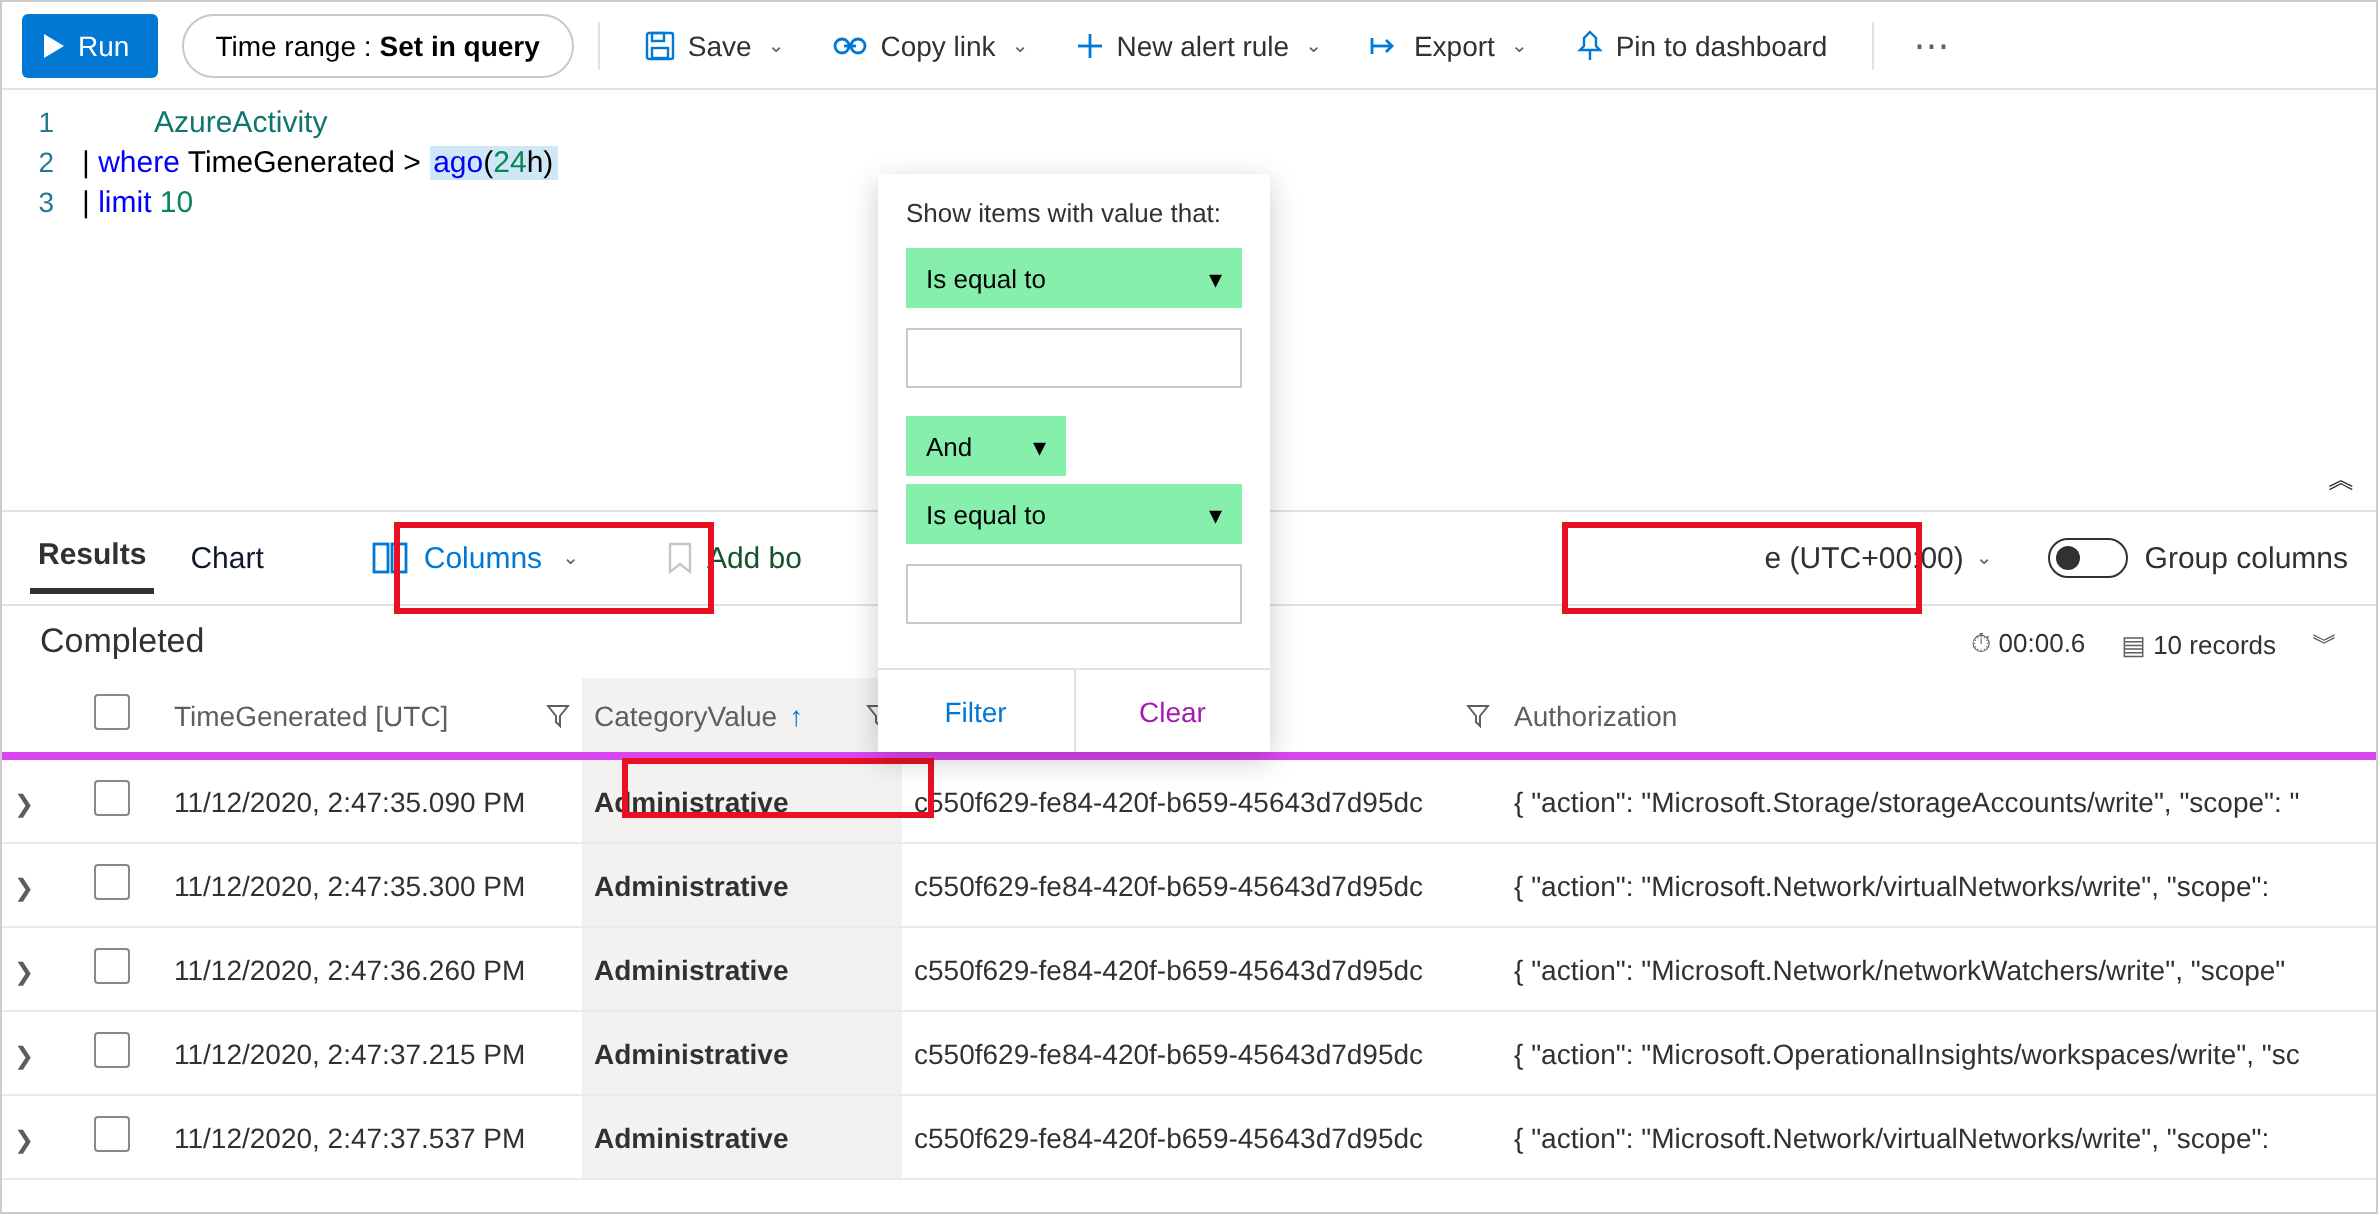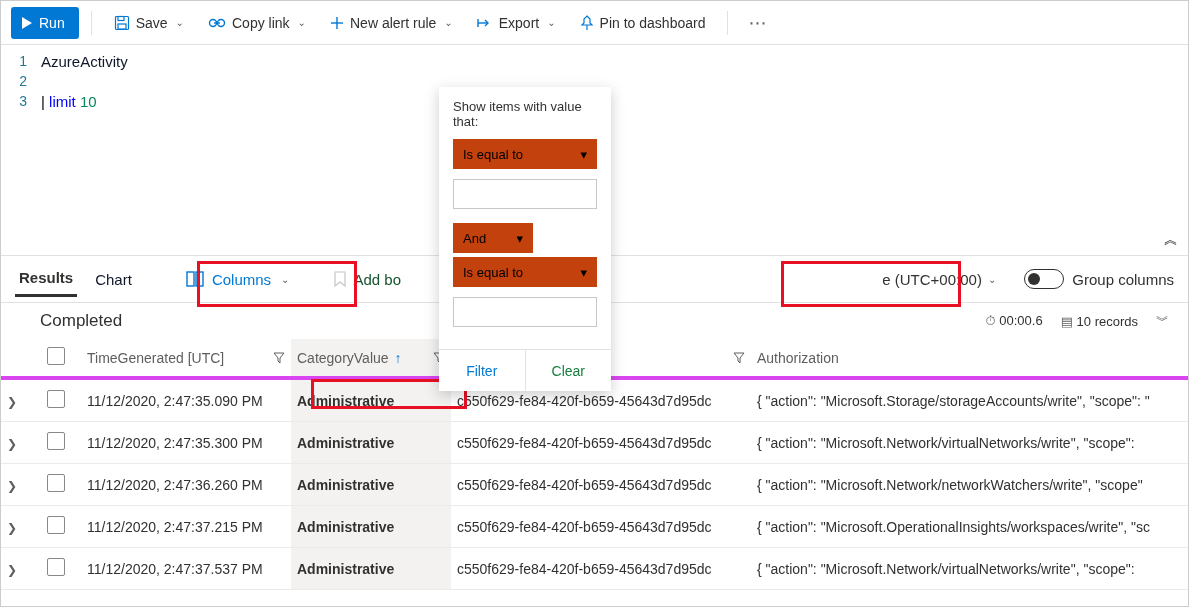--- a/index.html
+++ b/index.html
@@ -10,73 +10,77 @@
   .timerange .bold { font-weight:600; margin-left:4px;}
   .vsep { width:1px; height:24px; background:#e1e1e1; margin:0 8px;}
   .tb-item { display:flex; align-items:center; gap:6px; color:#323130; font-size:14px; padding:0 10px; height:32px; cursor:pointer;}
   .tb-item .icon { color:#0078d4; display:flex; align-items:center;}
   .chev { font-size:10px; color:#605e5c; margin-left:2px;}
   .more { font-size:18px; color:#605e5c; padding:0 8px; cursor:pointer;}
   .editor { font-family: Consolas, monospace; font-size:15px; padding:6px 0; position:relative;}
   .line { display:flex; height:20px; align-items:center;}
   .ln { width:40px; text-align:right; color:#237893; padding-right:14px; font-size:14px;}
   .code { white-space:pre;}
-  .tok-id { color:#0f172a;}
+  .tok-id { color:#0f766e;margin-left:36px;}
   .tok-kw { color:#0000ff;}
   .tok-fn { color:#0000ff;}
   .tok-num { color:#098658;}
   .tok-agg { background:#d0e7f8; padding:0 2px;}
   .collapse-up { position:absolute; right:10px; bottom:6px; font-size:14px; color:#323130; cursor:pointer;}
   .tabs-row { display:flex; align-items:center; height:48px; border-top:1px solid #e1e1e1; border-bottom:1px solid #e1e1e1; padding:0 14px; gap:14px; font-size:15px; position:relative;}
   .tab { color:#0f172a; padding:8px 4px; cursor:pointer;}
   .tab.active { color:#323130; font-weight:600; border-bottom:3px solid #323130;}
   .columns-btn { display:flex; align-items:center; gap:8px; color:#0078d4; font-size:15px; padding:6px 10px; cursor:pointer; margin-left:26px;}
   .redbox { border:3px solid #e81123; position:absolute; pointer-events:none;}
   .addbm { color:#14532d; display:flex; align-items:center; gap:6px; margin-left:20px;}
   .tz { color:#323130; margin-left:auto; display:flex; align-items:center; gap:4px;}
   .toggle { width:40px; height:20px; border-radius:10px; border:1px solid #323130; position:relative; background:#fff; margin-right:8px;}
   .toggle::after { content:""; position:absolute; left:3px; top:3px; width:12px; height:12px; border-radius:50%; background:#323130;}
   .group-cols { display:flex; align-items:center; color:#323130; margin-left:14px;}
-  .status-row { display:flex; align-items:center; padding:8px 19px; font-size:17px; color:#323130;margin-left:20px;}
+  .status-row { display:flex; align-items:flex-end; padding:8px 19px; font-size:17px; color:#323130;}
   .status-right { margin-left:auto; display:flex; align-items:center; gap:18px; font-size:13px;}
   .small-icon { color:#605e5c;}
   .table { width:100%; border-collapse:collapse; font-size:14px;}
   .table th { text-align:left; font-weight:400; color:#605e5c; padding:8px 6px; border-bottom:4px solid #d946ef; position:relative;}
   .table td { padding:10px 6px; border-bottom:1px solid #edebe9; color:#323130; white-space:nowrap; overflow:hidden;}
   .th-inner { display:flex; align-items:center; gap:6px;}
   .cat-col { background:#f3f2f1;}
   .sort-up { color:#0078d4; font-weight:bold;}
   .funnel { color:#605e5c; margin-left:auto;}
   .checkbox { width:18px; height:18px; border:1px solid #8a8886; border-radius:2px; display:inline-block;}
   .expand { color:#605e5c; font-size:12px; cursor:pointer;}
   
   
-  .popover { position:absolute; left:438px; top:86px; width:172px; background:#fff; box-shadow:0 4px 14px rgba(0,0,0,0.2); z-index:50; padding:12px 0 0 0;}
+  .popover { position:absolute; left:438px; top:86px; width:196px; background:#fff; box-shadow:0 4px 14px rgba(0,0,0,0.2); z-index:50; padding:12px 0 0 0;}
   .pop-label { font-size:13px; color:#323130; padding:0 14px 6px;}
-  .pop-select { margin:4px 14px; background:#c2410c; height:30px; display:flex; align-items:center; padding:0 10px; font-size:13px; justify-content:space-between; cursor:pointer;}
+  .pop-select { margin:4px 14px; background:#86efac; height:30px; display:flex; align-items:center; padding:0 10px; font-size:13px; justify-content:space-between; cursor:pointer;}
   .pop-select.narrow { width:80px;}
   .pop-input { margin:6px 14px 10px; border:1px solid #c8c8c8; height:30px; width:calc(100% - 28px);}
   .pop-footer { display:flex; border-top:1px solid #e1e1e1; height:42px;margin-top:12px;}
   .pop-footer div { flex:1; display:flex; align-items:center; justify-content:center; font-size:14px; cursor:pointer;}
   .pop-footer .filter { color:#0078d4;}
-  .pop-footer .clear { color:#15803d; border-left:1px solid #e1e1e1;}
+  .pop-footer .clear { color:#a21caf; border-left:1px solid #e1e1e1;}
   svg { display:block;}
 </style>
 </head>
 <body>
 
 <div class="toolbar">
   <button class="run-btn">
     <span class="icon">
         <svg width="12" height="12" viewBox="0 0 12 12">
           <polygon points="1,0 11,6 1,12" fill="#fff"></polygon>
         </svg>
       </span>
     <span>Run</span>
   </button>
+  <div class="timerange">
+    <span>Time range :</span>
+    <span class="bold">Set in query</span>
+  </div>
   <div class="vsep"></div>
   <div class="tb-item">
     <span class="icon">
         <svg width="16" height="16" viewBox="0 0 16 16" fill="none" stroke="#0078d4" stroke-width="1.2">
           <rect x="1.5" y="1.5" width="13" height="13" rx="1"></rect>
           <rect x="4" y="1.5" width="6" height="4"></rect>
           <rect x="4" y="9" width="8" height="5"></rect>
         </svg>
       </span>
     <span>Save</span>
@@ -127,20 +131,21 @@
   <span class="more">⋯</span>
 </div>
 
 <div class="editor" style="height:210px;">
   <div class="line">
       <span class="ln">1</span>
       <span class="code"><span class="tok-id">AzureActivity</span></span>
     </div>
   <div class="line">
       <span class="ln">2</span>
+      <span class="code">| <span class="tok-kw">where</span> TimeGenerated &gt; <span class="tok-agg"><span class="tok-fn">ago</span>(<span class="tok-num">24</span>h)</span></span>
     </div>
   <div class="line">
       <span class="ln">3</span>
       <span class="code">| <span class="tok-kw">limit</span> <span class="tok-num">10</span></span>
     </div>
   <span class="collapse-up">︽</span>
 </div>
 
 <div class="tabs-row">
   <span class="tab active">Results</span>

